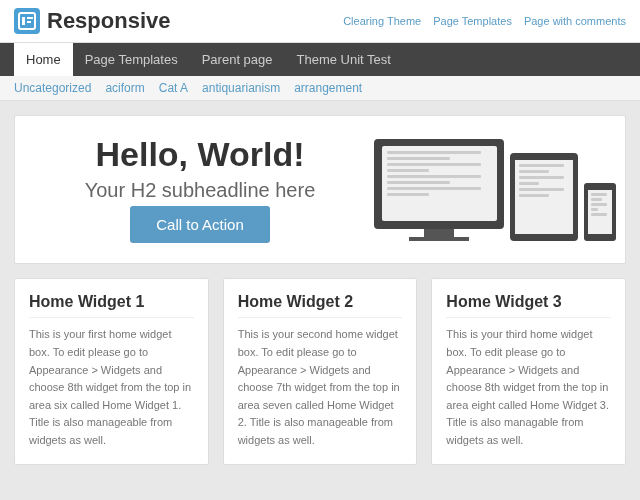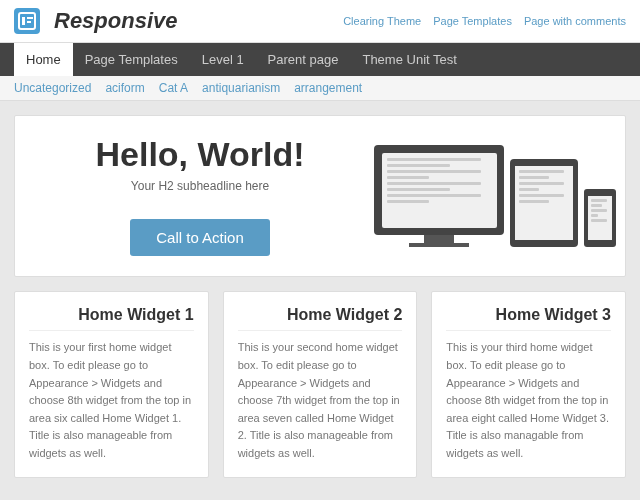--- a/index.html
+++ b/index.html
@@ -1,20 +1,20 @@
 <!DOCTYPE html>
 <html><head>
   <meta charset="utf-8">
   <style>
     * { margin: 0; padding: 0; box-sizing: border-box; }
     body { font-family: Arial, sans-serif; background: #e8e8e8; font-size: 13px; color: #333; width: 640px; height: 500px; overflow: hidden; }
 
     
     #header { background: #fff; padding: 8px 14px; display: flex; align-items: center; justify-content: space-between; border-bottom: 1px solid #ddd; }
-    #logo-area { display: flex; align-items: flex-start; gap: 14px; font-style: italic; }
+    #logo-area { display: flex; align-items: flex-start; gap: 7px; }
     #logo-icon { width: 26px; height: 26px; background: #4a9fd4; border-radius: 4px; display: flex; align-items: center; justify-content: center; }
     #logo-icon svg { width: 18px; height: 18px; }
     #logo-text { font-size: 22px; font-weight: bold; color: #333; }
     #header-links { display: flex; gap: 12px; font-size: 11px; color: #666; }
     #header-links span { cursor: pointer; color: #5a9cc5; }
 
     
     #nav { background: #444; padding: 0 14px; display: flex; align-items: center; }
     .nav-item { color: #ccc; padding: 9px 12px; font-size: 13px; cursor: pointer; display: inline-block; }
     .nav-item.active { background: #fff; color: #333; }
@@ -23,21 +23,21 @@
     #sublinks { background: #f5f5f5; border-bottom: 1px solid #ddd; padding: 5px 14px; display: flex; gap: 14px; }
     .sublink { font-size: 12px; color: #5a9cc5; cursor: pointer; }
 
     
     #main { padding: 14px; background: #e8e8e8; }
 
     
     #hero { background: #fff; border: 1px solid #ddd; padding: 20px; display: flex; margin-bottom: 14px; border-radius: 2px; }
     #hero-left { flex: 1; padding-right: 20px; }
     #hero-title { font-size: 34px; font-weight: bold; color: #333; margin-bottom: 6px; line-height: 1.1; }
-    #hero-subtitle { font-size: 12px; color: #666; margin-bottom: 26px; }
+    #hero-subtitle { font-size: 20px; color: #666; margin-bottom: 4px; }
     #hero-desc { font-size: 12px; color: #777; line-height: 1.6; margin-bottom: 14px; text-align: center; }
     #cta-button { background: #5a9cc5; color: #fff; border: none; padding: 10px 26px; font-size: 15px; cursor: pointer; border-radius: 3px; display: inline-block; }
     #hero-image { width: 220px; display: flex; align-items: center; justify-content: center; }
 
     
     .device-monitor { width: 130px; height: 90px; background: #444; border-radius: 4px; position: relative; display: flex; align-items: center; justify-content: center; }
     .monitor-screen { width: 115px; height: 75px; background: #f0f0f0; border-radius: 2px; }
     .monitor-screen-content { width: 100%; height: 100%; display: flex; flex-direction: column; gap: 3px; padding: 5px; }
     .screen-line { background: #ccc; height: 3px; border-radius: 1px; }
     .screen-line.wide { width: 90%; }
@@ -46,21 +46,21 @@
 
     #devices-container { position: relative; display: flex; align-items: flex-end; gap: 6px; }
     .device-tablet { width: 68px; height: 88px; background: #444; border-radius: 4px; display: flex; align-items: center; justify-content: center; }
     .tablet-screen { width: 58px; height: 74px; background: #f0f0f0; display: flex; flex-direction: column; gap: 3px; padding: 4px; }
     .device-phone { width: 32px; height: 58px; background: #444; border-radius: 3px; display: flex; align-items: center; justify-content: center; }
     .phone-screen { width: 24px; height: 44px; background: #f0f0f0; display: flex; flex-direction: column; gap: 2px; padding: 3px; }
 
     
     #widgets { display: flex; gap: 14px; }
     .widget { background: #fff; border: 1px solid #ddd; padding: 14px; flex: 1; border-radius: 2px; }
-    .widget-title { font-size: 16px; font-weight: bold; color: #333; margin-bottom: 8px; border-bottom: 1px solid #eee; padding-bottom: 6px; text-align: right; }
+    .widget-title { font-size: 16px; font-weight: bold; color: #333; margin-bottom: 8px; border-bottom: 1px solid #eee; padding-bottom: 6px; }
     .widget-text { font-size: 11px; color: #777; line-height: 1.6; }
 
     .hero-text-center { text-align: center; }
   </style>
 </head>
 <body>
 
 <div id="header">
   <div id="logo-area">
     <div id="logo-icon">
@@ -76,21 +76,20 @@
   <div id="header-links">
     <span>Clearing Theme</span>
     <span>Page Templates</span>
     <span>Page with comments</span>
   </div>
 </div>
 
 <div id="nav">
   <span class="nav-item active">Home</span>
   <span class="nav-item">Page Templates</span>
-  <span class="nav-item">Level 1</span>
   <span class="nav-item">Parent page</span>
   <span class="nav-item">Theme Unit Test</span>
 </div>
 
 <div id="sublinks">
   <span class="sublink">Uncategorized</span>
   <span class="sublink">aciform</span>
   <span class="sublink">Cat A</span>
   <span class="sublink">antiquarianism</span>
   <span class="sublink">arrangement</span>

